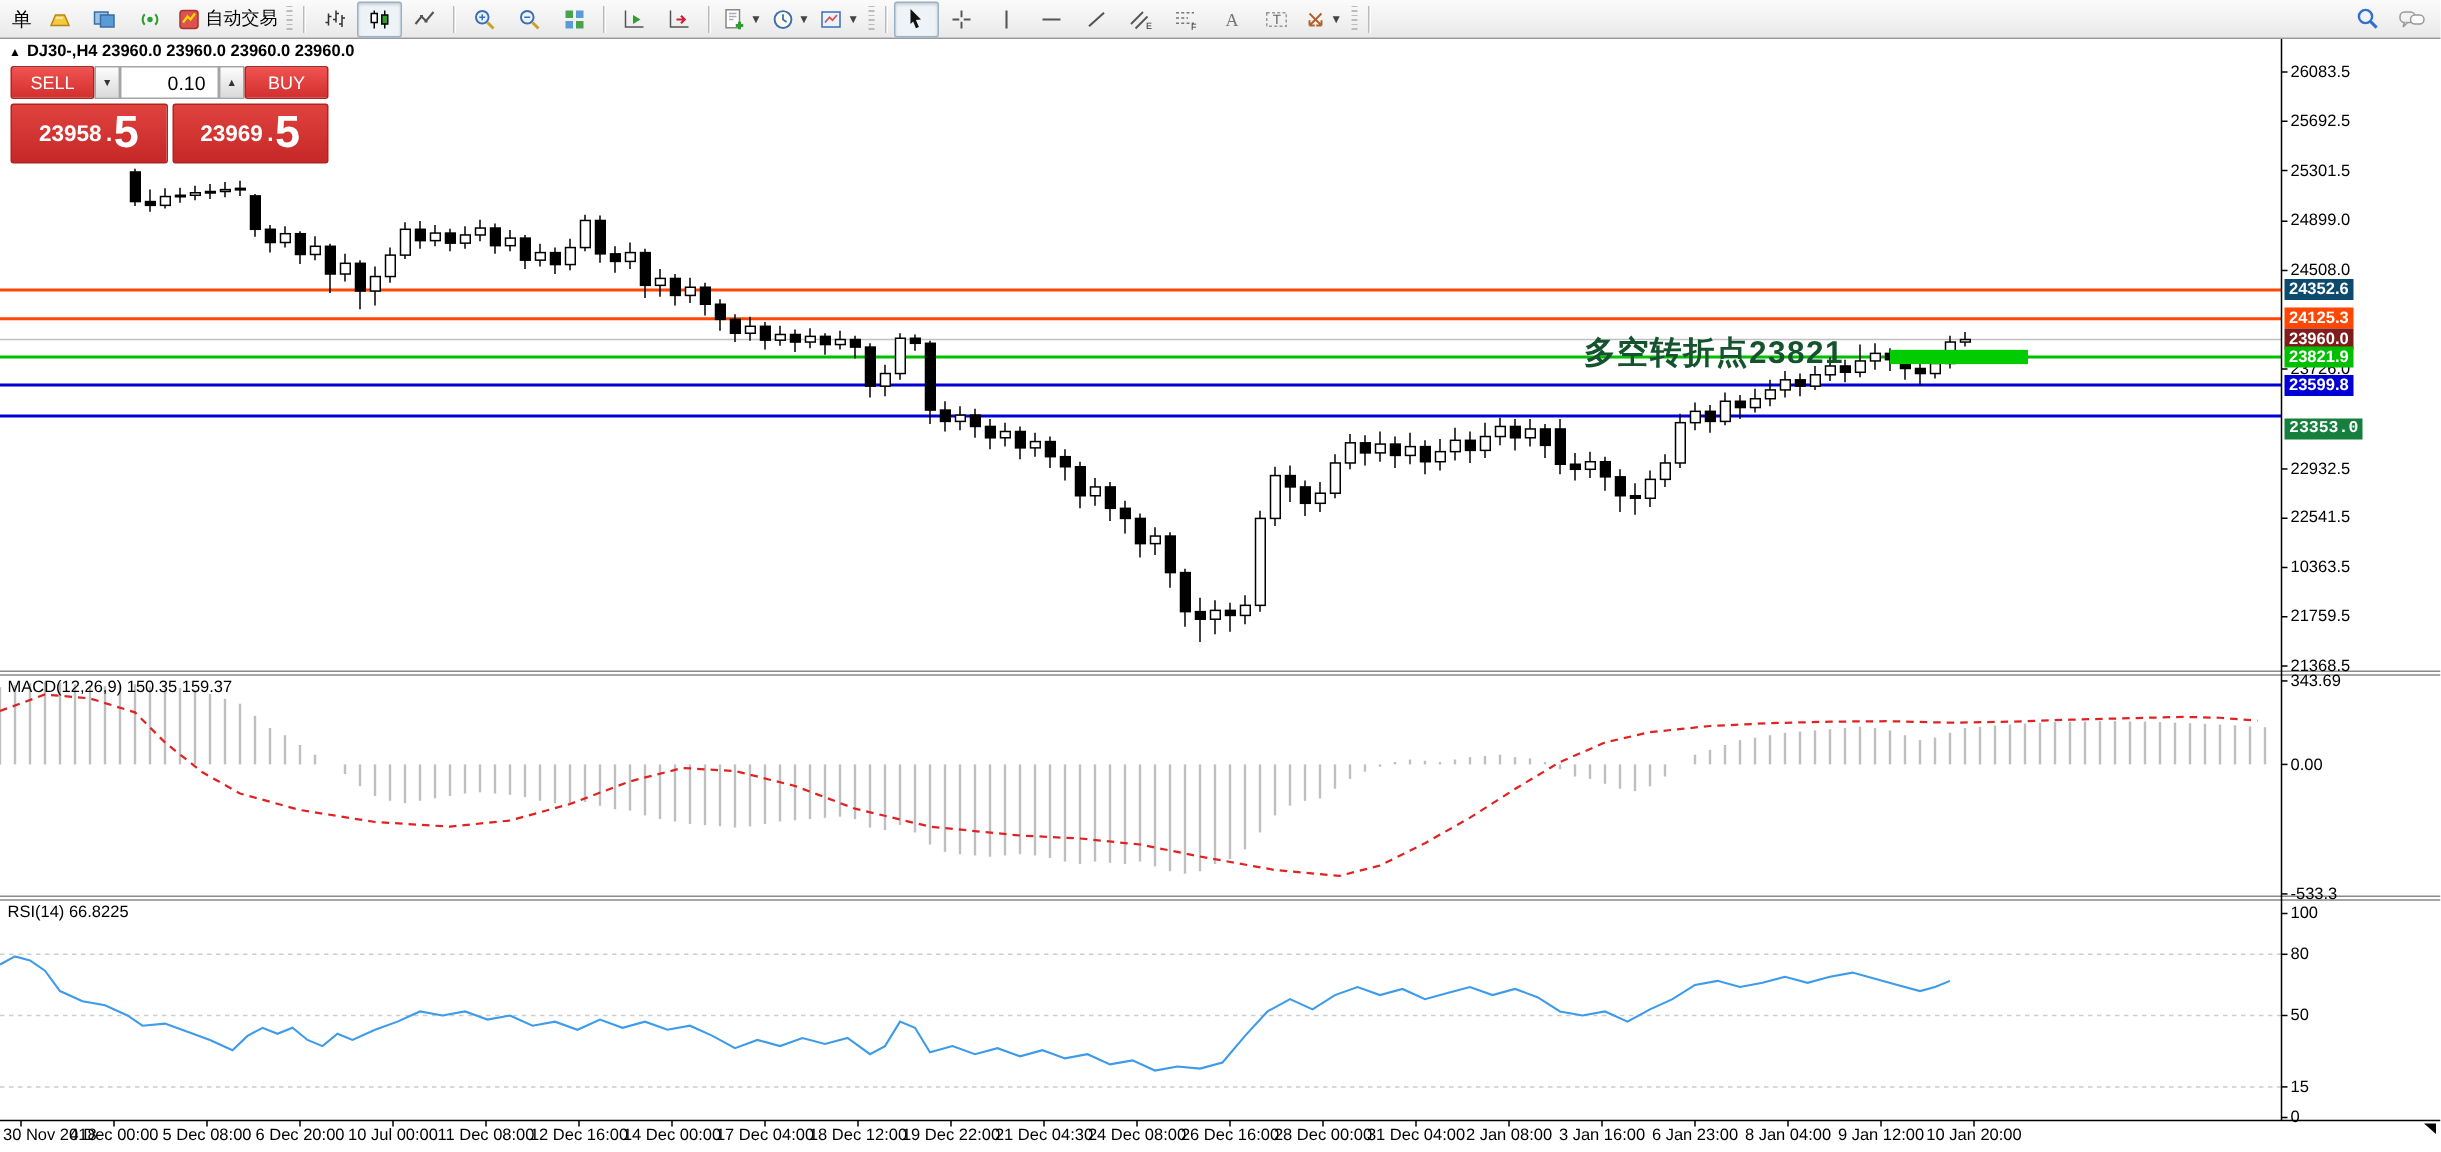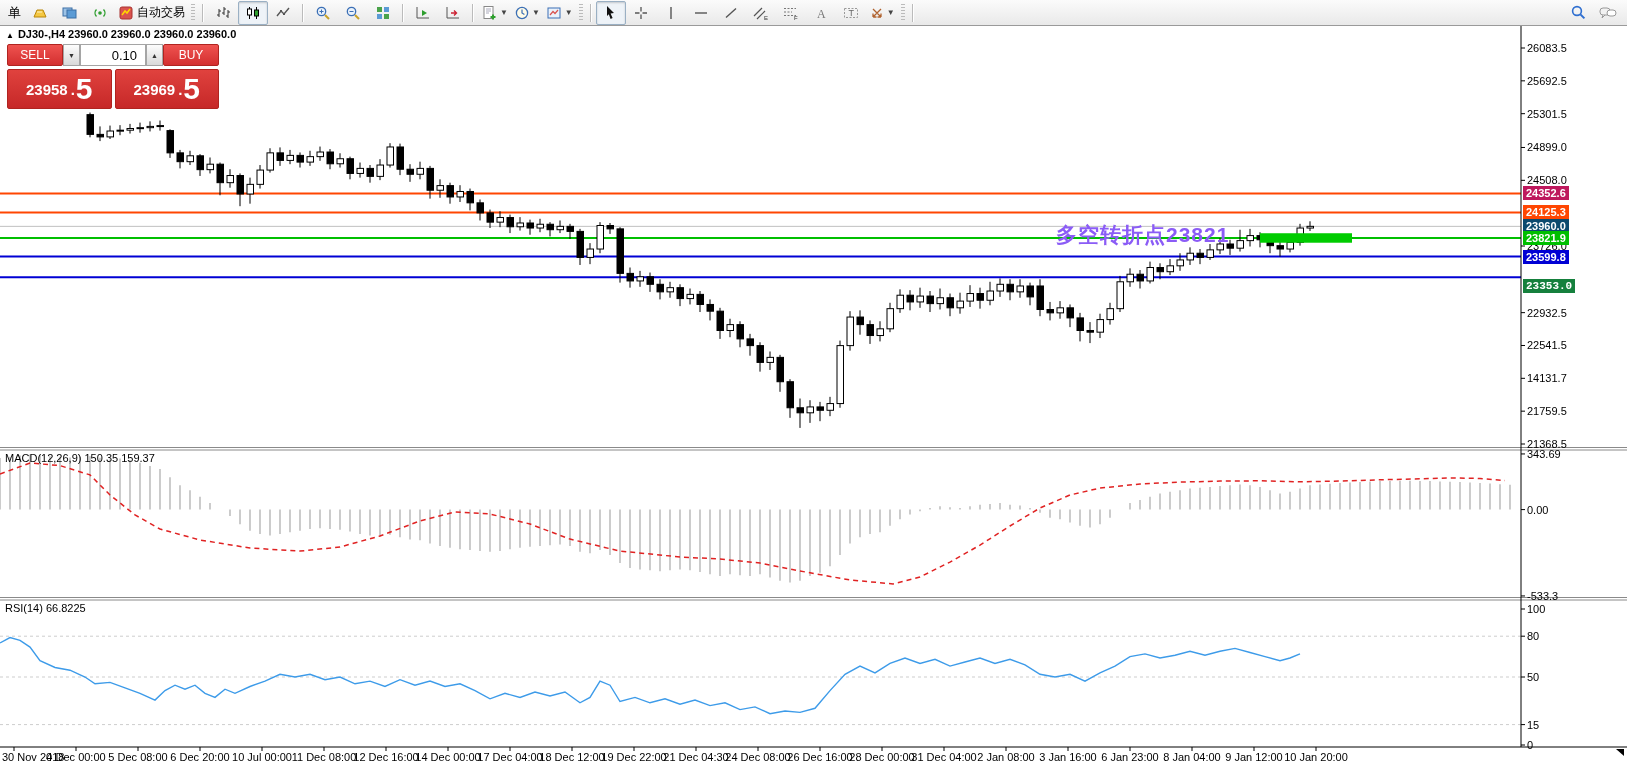--- a/index.html
+++ b/index.html
@@ -688,21 +688,21 @@
     <line x1="944" y1="747" x2="944" y2="751" stroke="#000"></line>
     <line x1="1006" y1="747" x2="1006" y2="751" stroke="#000"></line>
     <line x1="1068" y1="747" x2="1068" y2="751" stroke="#000"></line>
     <line x1="1130" y1="747" x2="1130" y2="751" stroke="#000"></line>
     <line x1="1192" y1="747" x2="1192" y2="751" stroke="#000"></line>
     <line x1="1254" y1="747" x2="1254" y2="751" stroke="#000"></line>
     <line x1="1316" y1="747" x2="1316" y2="751" stroke="#000"></line>
   </svg>
 
 <div class="chart-title"><span class="arrow">▲</span><span>DJ30-,H4  23960.0 23960.0 23960.0 23960.0</span></div>
-<div class="annotation" id="anno" style="color: #8b5cf6;">多空转折点23821</div>
+<div class="annotation" id="anno" style="color: #14532d;">多空转折点23821</div>
 <div class="ind-label" style="left:5px;top:452px;">MACD(12,26,9) 150.35 159.37</div>
 <div class="ind-label" style="left:5px;top:602px;">RSI(14) 66.8225</div>
 
 <div class="qp">
   <div class="qp-row1">
     <div class="btn-trade">SELL</div>
     <div class="spin">▼</div>
     <input class="vol" value="0.10" style="">
     <div class="spin">▲</div>
     <div class="btn-trade">BUY</div>
@@ -723,26 +723,26 @@
 
 <div id="labels">
     <div class="tick" style="top:41px;left:1527px;">26083.5</div>
     <div class="tick" style="top:73.83948128737487px;left:1527px;">25692.5</div>
     <div class="tick" style="top:106.67896257474972px;left:1527px;">25301.5</div>
     <div class="tick" style="top:140.48431095881207px;left:1527px;">24899.0</div>
     <div class="tick" style="top:173.32379224618694px;left:1527px;">24508.0</div>
     <div class="tick" style="top:239.00275482093664px;left:1527px;">23726.0</div>
     <div class="tick" style="top:305.6475844923739px;left:1527px;">22932.5</div>
     <div class="tick" style="top:338.4870657797487px;left:1527px;">22541.5</div>
-    <div class="tick" style="top:371.32654706712356px;left:1527px;">14131.7</div>
+    <div class="tick" style="top:371.32654706712356px;left:1527px;">10363.5</div>
     <div class="tick" style="top:404.16602835449845px;left:1527px;">21759.5</div>
     <div class="tick" style="top:437.0055096418733px;left:1527px;">21368.5</div>
-    <div class="badge" style="top:186.3755963179468px;left:1523px;background:#be185d;">24352.6</div>
+    <div class="badge" style="top:186.3755963179468px;left:1523px;background:#0c4a6e;">24352.6</div>
     <div class="badge" style="top:205.46616945508305px;left:1523px;background:#ff4602;">24125.3</div>
-    <div class="badge" style="top:219.34945911442585px;left:1523px;background:#0c4a6e;">23960.0</div>
+    <div class="badge" style="top:219.34945911442585px;left:1523px;background:#7f1d1d;">23960.0</div>
     <div class="badge" style="top:230.9482631189947px;left:1523px;background:#00bf00;">23821.9</div>
     <div class="badge" style="top:249.60209635154206px;left:1523px;background:#0000d4;">23599.8</div>
     <div class="badge" style="top:279px;left:1523px;background:#15803d;font-family:Liberation Mono, monospace;">23353.0</div>
     <div class="tick" style="top:446.9507124352332px;left:1527px;">343.69</div>
     <div class="tick" style="top:502.6px;left:1527px;">0.00</div>
     <div class="tick" style="top:588.9503886010363px;left:1527px;">-533.3</div>
     <div class="tick" style="top:602px;left:1527px;">100</div>
     <div class="tick" style="top:629.2px;left:1527px;">80</div>
     <div class="tick" style="top:670px;left:1527px;">50</div>
     <div class="tick" style="top:717.6px;left:1527px;">15</div>

